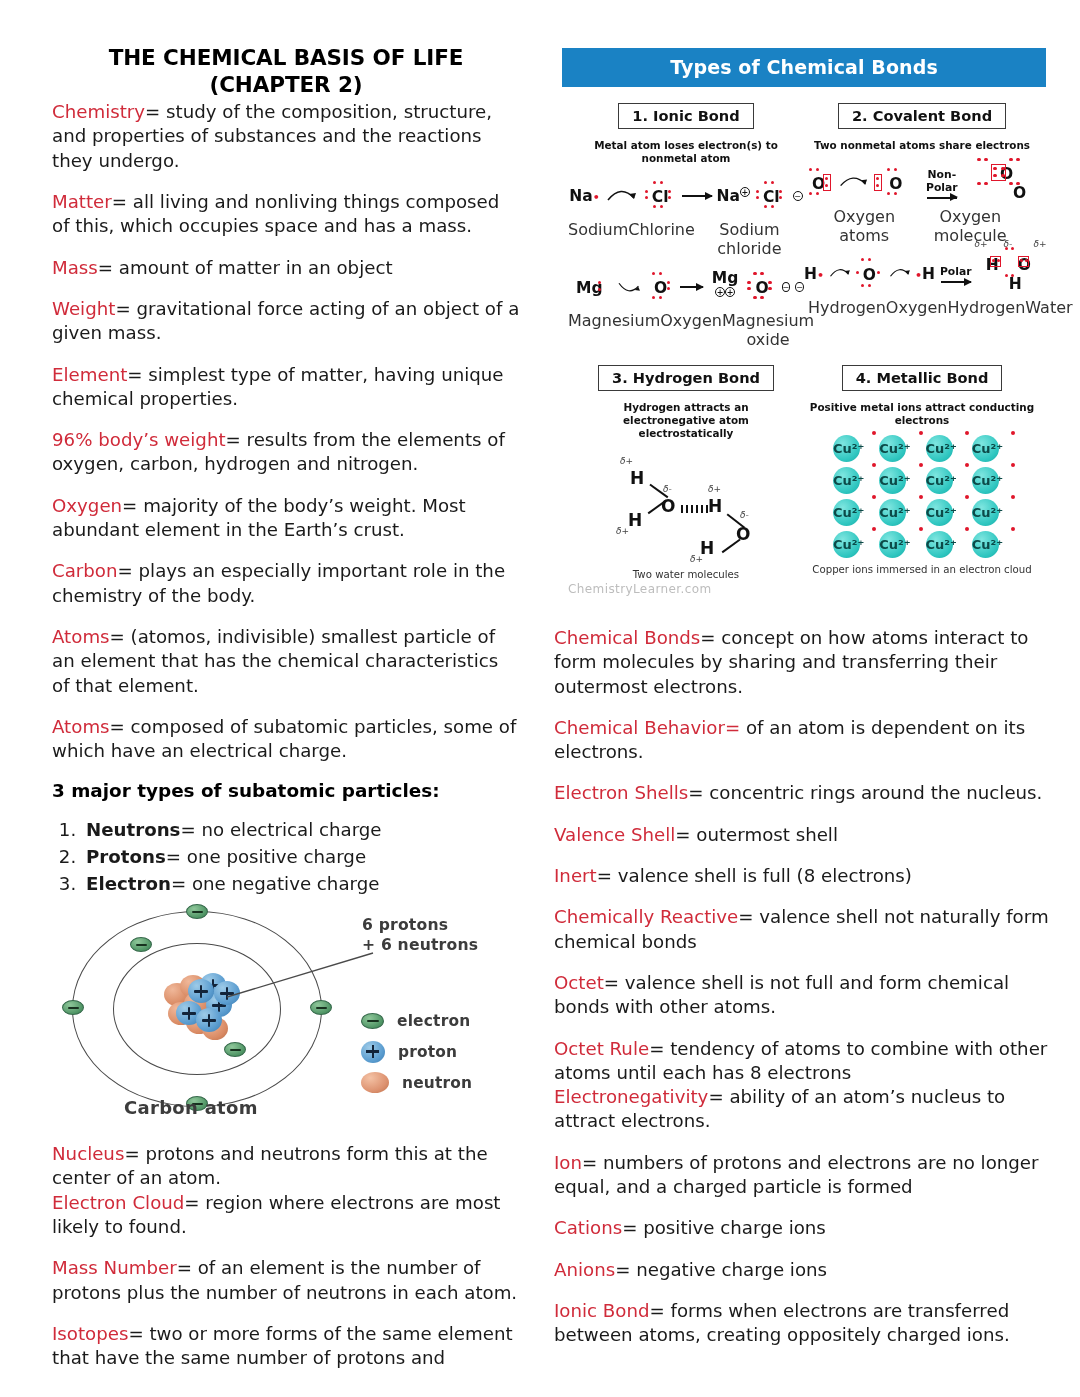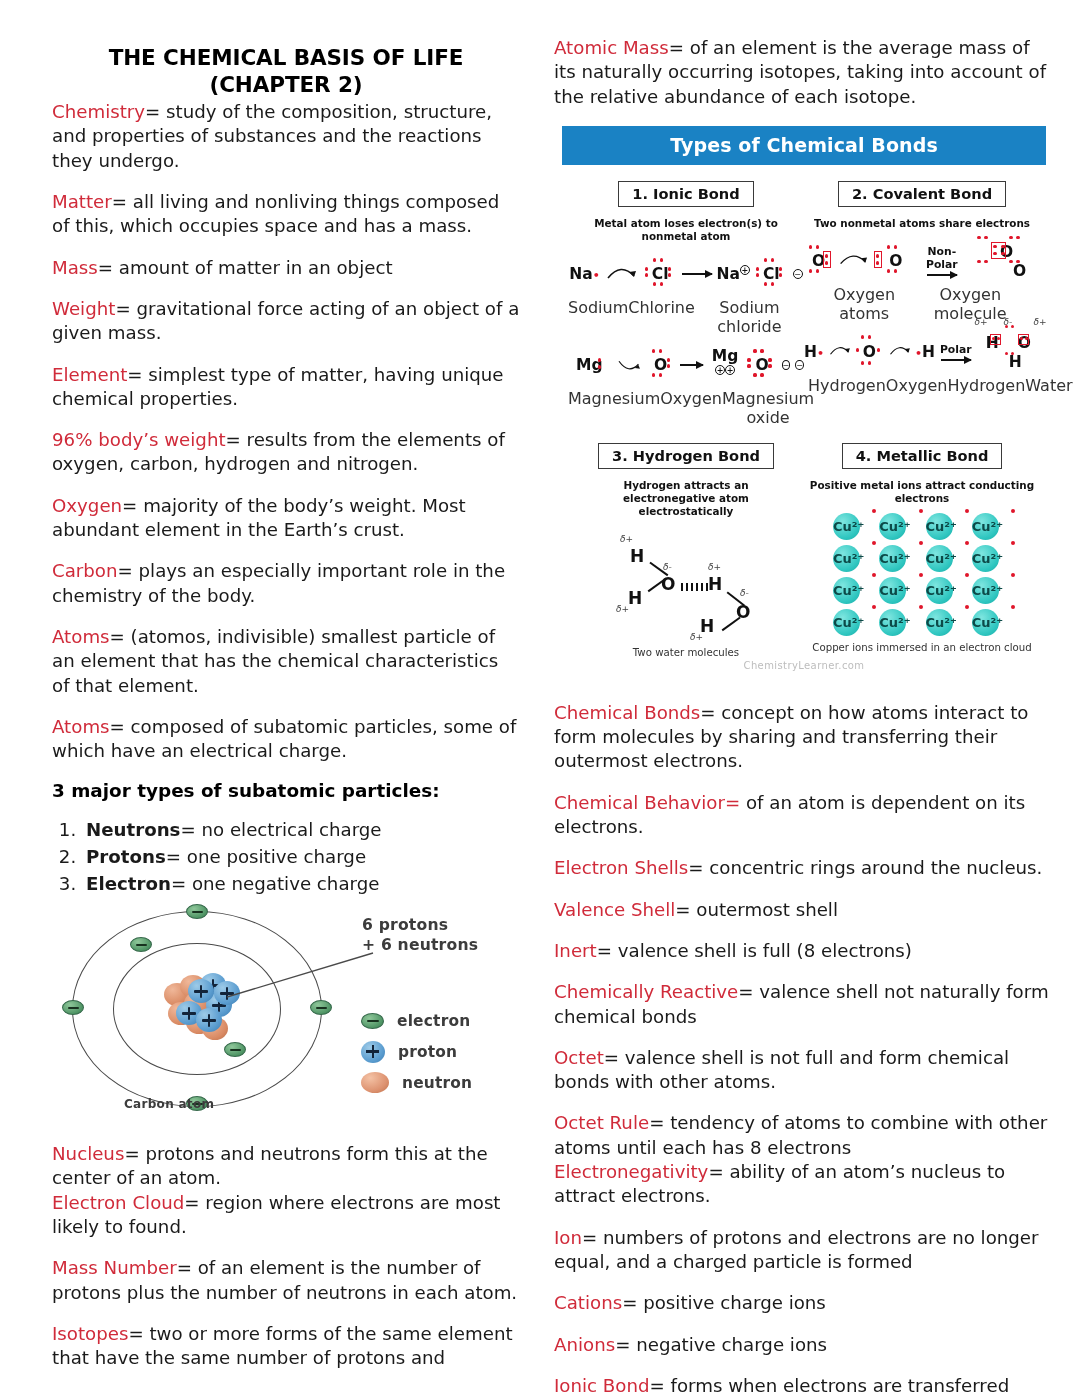--- a/index.html
+++ b/index.html
@@ -78,21 +78,21 @@
   .legend-row span.lbl { font-size: 15.4px; color: #3c3c3c; font-weight: bold; letter-spacing: 0.2px; }
   .lg-e { position: relative; width: 23px; height: 16px; border-radius: 50%;
     background: radial-gradient(ellipse at 35% 30%, #8fc79a, #4e9464 70%, #3d7a50); border: 1px solid #35684a; }
   .lg-e::after { content:""; position:absolute; left:5px; top:6.5px; width:12px; height:2px; background:#17321f; border-radius:1px; }
   .lg-p { position: relative; width: 24px; height: 22px; border-radius: 50%;
     background: radial-gradient(ellipse at 35% 30%, #9ecbe8, #5b9dd0 62%, #3b7bb0); }
   .lg-p::before { content:""; position:absolute; left:5px; top:9.5px; width:13px; height:2.5px; background:#12243a; }
   .lg-p::after { content:""; position:absolute; left:10.5px; top:4px; width:2.5px; height:13px; background:#12243a; }
   .lg-n { width: 28px; height: 21px; border-radius: 50%;
     background: radial-gradient(ellipse at 33% 28%, #f4c2a5, #dd9270 62%, #bd7049); }
-  .fig-caption { position: absolute; left: 60px; top: 190px; font-size: 12px; font-weight: bold; color: #3c3c3c; letter-spacing: 0.3px; }
+  .fig-caption { position: absolute; left: 60px; top: 190px; font-size: 18px; font-weight: bold; color: #3c3c3c; letter-spacing: 0.3px; }
 
   
   .bonds-fig { width: 484px; margin: 12px 0 22px 8px; background: #fff; }
   .bonds-header {
     background: #1a82c4; color: #ffffff; text-align: center;
     font-size: 19px; font-weight: bold; padding: 8px 0 9px 0; letter-spacing: 0.1px;
   }
   .bonds-body { padding: 10px 6px 8px 6px; }
   .bonds-row { display: flex; }
   .bond-cell { width: 50%; text-align: center; }
@@ -116,21 +116,21 @@
   .caprow { display:flex; justify-content: space-around; font-size: 16px; color:#333; margin-top:1px; }
 
   .cu-grid { display: grid; grid-template-columns: repeat(4, 1fr); gap: 5px 7px; width: 178px; margin: 7px auto 6px auto; }
   .cu-cell { position: relative; height: 27px; }
   .cu-ion {
     width: 27px; height: 27px; border-radius: 50%;
     background: radial-gradient(circle at 36% 32%, #7fe6e0, #2fc6c0 65%, #18a9a4);
     color: #0c4a48; font-size: 13px; font-weight: bold; line-height: 27px; text-align: center;
   }
   .cu-e { position: absolute; width: 4px; height: 4px; border-radius: 50%; background: #e0162b; right: -4px; top: -4px; }
-  .watermark { text-align: center; font-size: 10px; color: #bdbdbd; letter-spacing: 0.4px; margin-top: 2px; }
+  .watermark { text-align: left; font-size: 12px; color: #bdbdbd; letter-spacing: 0.4px; margin-top: 2px; }
   .hb-wrap { height: 118px; position: relative; }
   .hb-atom { position: absolute; font-size: 17px; font-weight: bold; color: #111; }
   .hb-d { position: absolute; font-size: 9px; color: #444; font-style: italic; }
   .hb-bond { position: absolute; background: #111; height: 1.6px; }
 </style>
 </head>
 <body>
 
 <div class="page">
 
@@ -249,23 +249,20 @@
       <span class="term">Mass Number</span><span>= of an element is the number of protons plus the number of neutrons in each atom.</span>
     </p>
     <p class="entry">
       <span class="term">Isotopes</span><span>= two or more forms of the same element that have the same number of protons and</span>
     </p>
   </div>
 
   <div class="col-right">
 
 
-    <p class="entry">
-      <span class="term">Atomic Mass</span><span>= of an element is the average mass of its naturally occurring isotopes, taking into account of the relative abundance of each isotope.</span>
-    </p>
 
     <div class="bonds-fig">
       <div class="bonds-header">Types of Chemical Bonds</div>
       <div class="bonds-body">
 
         <div class="bonds-row">
 
           <div class="bond-cell">
             <div class="bond-title">1. Ionic Bond</div>
             <div class="bond-sub">Metal atom loses electron(s) to nonmetal atom</div>

